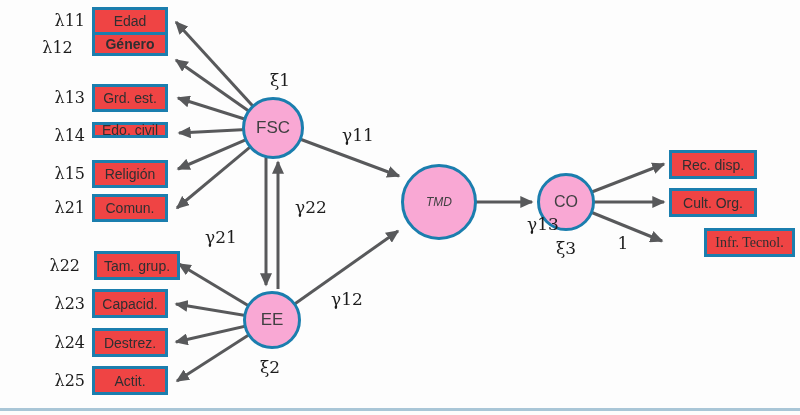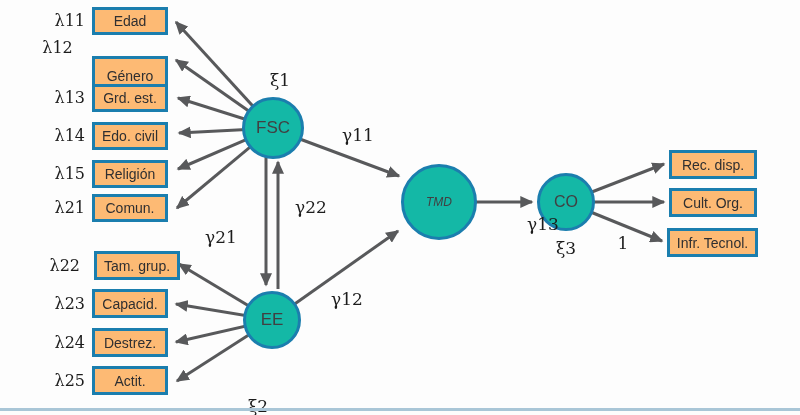--- a/index.html
+++ b/index.html
@@ -7,30 +7,30 @@
     position:relative;
     width:800px;height:415px;
     background:#fdfdfd;
     overflow:hidden;
     font-family:"Liberation Sans",sans-serif;
   }
   #edges-svg{position:absolute;left:0;top:0;width:800px;height:415px;}
   .obs-box{
     position:absolute;
     box-sizing:border-box;
-    background:#fdba74;
+    background:#ef4444;
     display:flex;align-items:center;justify-content:center;
     font-size:14px;color:#2f2f31;
     letter-spacing:0px;
     white-space:nowrap;
   }
   .latent{
     position:absolute;
     box-sizing:border-box;
-    background:#14b8a6;
+    background:#f9a8d4;
     border-radius:50%;
     display:flex;align-items:center;justify-content:center;
     color:#414042;
   }
   .coef-label{
     position:absolute;
     font-family:"DejaVu Serif",serif;
     font-size:16px;color:#1c1c1c;
     text-align:right;
     white-space:nowrap;
@@ -75,47 +75,47 @@
         <line x1="566" y1="202" x2="662" y2="241" stroke="#58595b" stroke-width="3" marker-end="url(#arrowhead)"></line>
         <line x1="272" y1="320" x2="179" y2="264" stroke="#58595b" stroke-width="3" marker-end="url(#arrowhead)"></line>
         <line x1="272" y1="320" x2="176" y2="304" stroke="#58595b" stroke-width="3" marker-end="url(#arrowhead)"></line>
         <line x1="272" y1="320" x2="176" y2="342" stroke="#58595b" stroke-width="3" marker-end="url(#arrowhead)"></line>
         <line x1="272" y1="320" x2="177" y2="381" stroke="#58595b" stroke-width="3" marker-end="url(#arrowhead)"></line>
       </g>
   </svg>
   <div id="nodes-layer">
       <div class="obs-box" style="left: 92px; top: 7px; width: 76px; height: 28px; border: 3px solid rgb(27, 126, 174);">Edad</div>
       <div class="coef-label" style="left: 30px; width: 55px; top: 11px;">λ11</div>
-      <div class="obs-box" style="left: 92px; top: 56px; width: 76px; height: 40px; border: 3px solid rgb(27, 126, 174);">Género</div>
+      <div class="obs-box" style="left: 92px; top: 32px; width: 76px; height: 24px; border: 3px solid rgb(27, 126, 174); font-weight: bold;">Género</div>
       <div class="coef-label" style="left: 30px; width: 55px; top: 38px; text-align: center;">λ12</div>
       <div class="obs-box" style="left: 92px; top: 84px; width: 76px; height: 28px; border: 3px solid rgb(27, 126, 174);">Grd. est.</div>
       <div class="coef-label" style="left: 30px; width: 55px; top: 88px;">λ13</div>
-      <div class="obs-box" style="left: 92px; top: 122px; width: 76px; height: 28px; border: 3px solid rgb(27, 126, 174);">Edo. civil</div>
+      <div class="obs-box" style="left: 92px; top: 122px; width: 76px; height: 16px; border: 3px solid rgb(27, 126, 174);">Edo. civil</div>
       <div class="coef-label" style="left: 30px; width: 55px; top: 126px;">λ14</div>
       <div class="obs-box" style="left: 92px; top: 160px; width: 76px; height: 28px; border: 3px solid rgb(27, 126, 174);">Religión</div>
       <div class="coef-label" style="left: 30px; width: 55px; top: 164px;">λ15</div>
       <div class="obs-box" style="left: 92px; top: 194px; width: 76px; height: 28px; border: 3px solid rgb(27, 126, 174);">Comun.</div>
       <div class="coef-label" style="left: 30px; width: 55px; top: 198px;">λ21</div>
       <div class="obs-box" style="left: 94px; top: 251px; width: 86px; height: 29px; border: 3px solid rgb(27, 126, 174);">Tam. grup.</div>
       <div class="coef-label" style="left: 25px; width: 55px; top: 255.5px;">λ22</div>
       <div class="obs-box" style="left: 92px; top: 289px; width: 76px; height: 29px; border: 3px solid rgb(27, 126, 174);">Capacid.</div>
       <div class="coef-label" style="left: 30px; width: 55px; top: 293.5px;">λ23</div>
       <div class="obs-box" style="left: 92px; top: 328px; width: 76px; height: 29px; border: 3px solid rgb(27, 126, 174); text-align: center;">Destrez.</div>
       <div class="coef-label" style="left: 30px; width: 55px; top: 332.5px;">λ24</div>
       <div class="obs-box" style="left: 92px; top: 366px; width: 76px; height: 29px; border: 3px solid rgb(27, 126, 174);">Actit.</div>
       <div class="coef-label" style="left: 30px; width: 55px; top: 370.5px;">λ25</div>
       <div class="obs-box" style="left: 669px; top: 150px; width: 88px; height: 29px; border: 3px solid rgb(27, 126, 174);">Rec. disp.</div>
       <div class="obs-box" style="left: 669px; top: 188px; width: 88px; height: 29px; border: 3px solid rgb(27, 126, 174);">Cult. Org.</div>
-      <div class="obs-box" style="left: 667px; top: 228px; width: 91px; height: 29px; border: 3px solid rgb(27, 126, 174);">Infr. Tecnol.</div>
+      <div class="obs-box" style="left: 704px; top: 228px; width: 91px; height: 29px; border: 3px solid rgb(27, 126, 174); font-family: Liberation Serif, serif;">Infr. Tecnol.</div>
       <div class="latent" style="left: 242px; top: 97px; width: 62px; height: 62px; border: 3px solid rgb(27, 126, 174); font-size: 17px;">FSC</div>
       <div class="latent" style="left: 243px; top: 291px; width: 58px; height: 58px; border: 3px solid rgb(27, 126, 174); font-size: 17px;">EE</div>
       <div class="latent" style="left: 401px; top: 164px; width: 76px; height: 76px; border: 3px solid rgb(27, 126, 174); font-size: 12px; font-style: italic;">TMD</div>
       <div class="latent" style="left: 537px; top: 173px; width: 58px; height: 58px; border: 3px solid rgb(27, 126, 174); font-size: 16px;">CO</div>
       <div class="path-label" style="left: 280px; top: 80px;">ξ1</div>
-      <div class="path-label" style="left: 258px; top: 367px; margin-top: 39px;">ξ2</div>
+      <div class="path-label" style="left: 270px; top: 367px;">ξ2</div>
       <div class="path-label" style="left: 566px; top: 248px;">ξ3</div>
       <div class="path-label" style="left: 358px; top: 135px;">γ11</div>
       <div class="path-label" style="left: 347px; top: 299px;">γ12</div>
       <div class="path-label" style="left: 500px; top: 224px; margin-left: 43px;">γ13</div>
       <div class="path-label" style="left: 221px; top: 237px;">γ21</div>
       <div class="path-label" style="left: 311px; top: 207px;">γ22</div>
       <div class="path-label" style="left: 623px; top: 243px;">1</div>
     </div>
   <div class="bottom-rule" style="top: 408px; height: 3px; background: rgb(169, 198, 215);"></div>
 </div>

